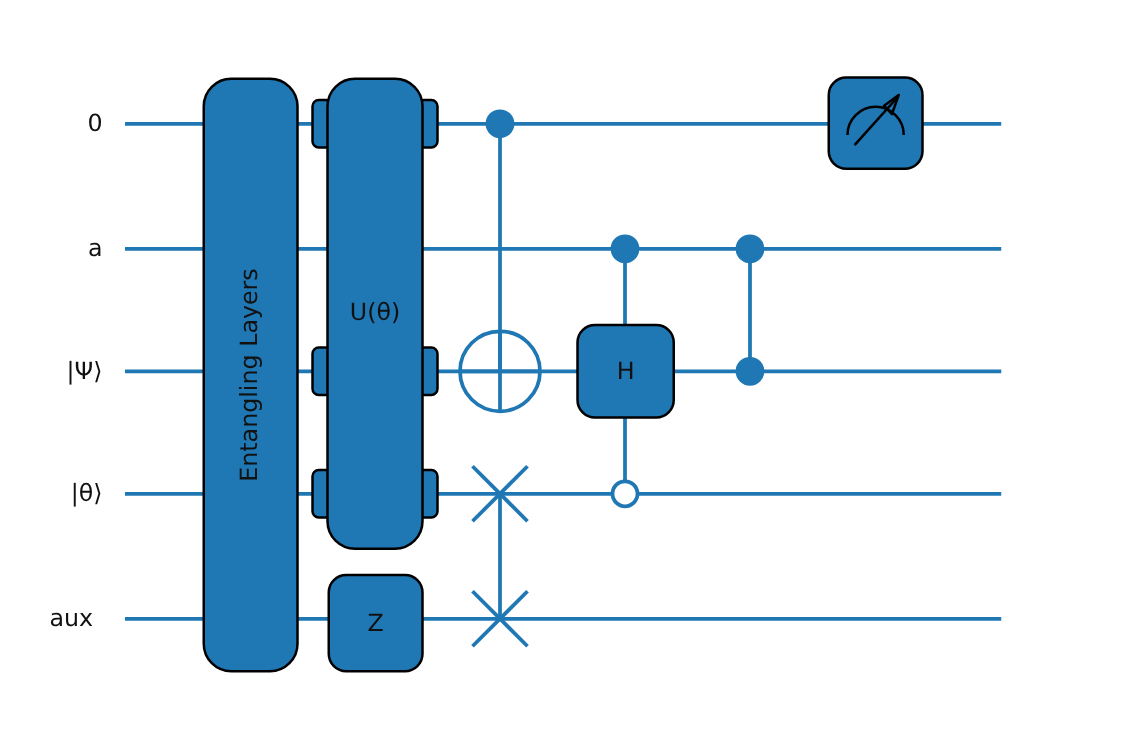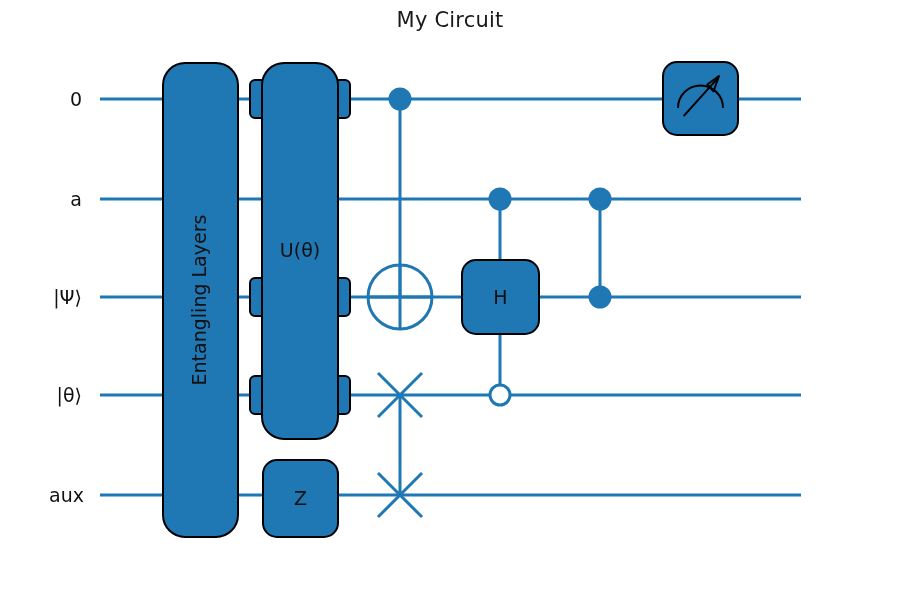--- a/index.html
+++ b/index.html
@@ -47,21 +47,20 @@
     font-size: 19px;
     fill: #111111;
     text-anchor: middle;
     dominant-baseline: middle;
   }
 </style>
 </head>
 <body>
 
 <div id="canvas">
-  <div class="title">My Circuit</div>
   <svg class="circuit" viewBox="0 0 900 600" xmlns="http://www.w3.org/2000/svg">
     <g id="wires-group">
         <line x1="100" y1="99" x2="801" y2="99" stroke="#1f77b4" stroke-width="3"></line>
         <line x1="100" y1="199" x2="801" y2="199" stroke="#1f77b4" stroke-width="3"></line>
         <line x1="100" y1="297" x2="801" y2="297" stroke="#1f77b4" stroke-width="3"></line>
         <line x1="100" y1="395" x2="801" y2="395" stroke="#1f77b4" stroke-width="3"></line>
         <line x1="100" y1="495" x2="801" y2="495" stroke="#1f77b4" stroke-width="3"></line>
       </g>
     <g id="gates-group">
         <g>
@@ -114,15 +113,15 @@
           <line x1="683.625" y1="116.05" x2="718.05" y2="77.8" stroke="#000000" stroke-width="2"></line>
           <polygon points="718.95,76 707.25,84.55 713.55,91.3" fill="none" stroke="#000000" stroke-width="2" stroke-linejoin="round"></polygon>
         </g>
       </g>
   </svg>
   <div id="labels-group">
       <div class="wire-label" style="left: 0px; width: 82px; top: 99px;">0</div>
       <div class="wire-label" style="left: 0px; width: 82px; top: 199px;">a</div>
       <div class="wire-label" style="left: 0px; width: 82px; top: 297px;">|Ψ⟩</div>
       <div class="wire-label" style="left: 0px; width: 82px; top: 395px;">|θ⟩</div>
-      <div class="wire-label" style="left: 2px; width: 82px; top: 495px;">aux</div>
+      <div class="wire-label" style="left: 16px; width: 82px; top: 495px; text-align: center;">aux</div>
     </div>
 </div>
 
 </body></html>

